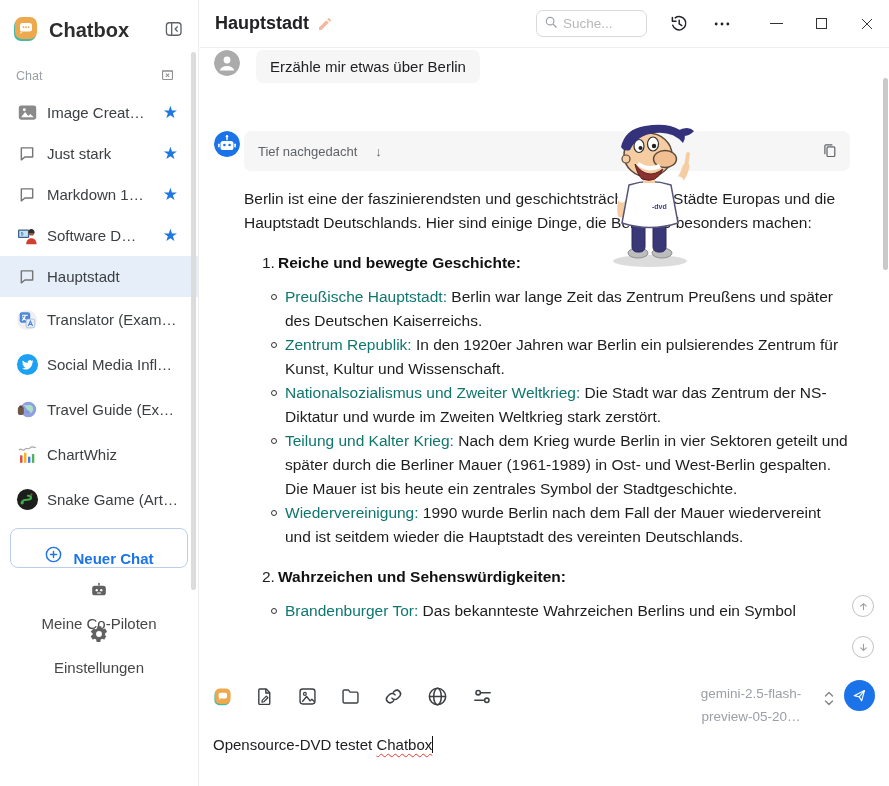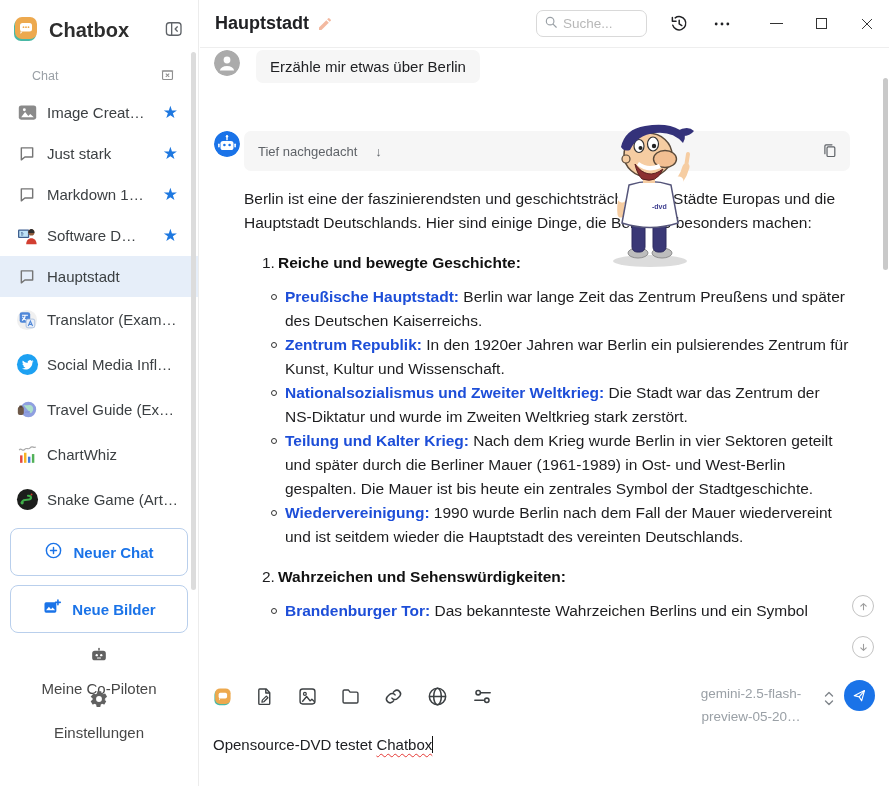--- a/index.html
+++ b/index.html
@@ -7,30 +7,30 @@
               font-family:"Liberation Sans", sans-serif; }
   .window { position:relative; width:889px; height:786px; background:#fff; }
   button { background:none; border:none; cursor:pointer; font-family:inherit; }
 
   
   .sidebar { position:absolute; top:0; left:0; width:199px; height:786px;
              background:#fff; border-right:1px solid #ececec; }
   .sb-header { display:flex; align-items:center; padding:15px 14px 8px 12px; }
   .app-title { font-size:20px; font-weight:700; color:#2d2d2d; margin-left:10px; flex:1; }
   .sb-section { display:flex; align-items:center; justify-content:space-between;
-                padding:12px 22px 6px 32px; color:#9aa0a6; font-size:12.5px; }
+                padding:12px 22px 6px 16px; color:#9aa0a6; font-size:12.5px; }
   .sb-item { display:flex; align-items:center; height:41px; padding:0 20px 0 15px;
              font-size:15px; color:#3c4043; cursor:pointer; }
   .sb-item.copilot { height:45px; }
   .sb-item .ic { width:24px; display:flex; justify-content:center; align-items:center; flex:none; }
   .sb-item .lbl { margin-left:8px; flex:1; white-space:nowrap; overflow:hidden; }
   .sb-item .star { color:#1e78e0; font-size:17px; flex:none; }
   .sb-item.selected { background:#e6eef9; }
-  .sb-btn { display:flex; align-items:center; justify-content:center; gap:10px;
-            width:178px; height:48px; margin:0 auto; border:1px solid #b9cfec;
+  .sb-btn { display:flex; align-items:flex-end; justify-content:center; gap:10px;
+            width:178px; height:40px; margin:0 auto; border:1px solid #b9cfec;
             border-radius:8px; background:#fff; color:#1a73e8; font-size:15px; font-weight:700; }
   .sb-btn.first { margin-top:6px; } .sb-btn.second { margin-top:9px; }
   .sb-foot { margin-top:12px; }
   .sb-foot-item { display:flex; align-items:center; height:44px; padding:0 16px;
                   font-size:15px; color:#474747; gap:12px; cursor:pointer;flex-direction:column; }
   .sb-foot-item.about { color:#aeaeae; }
   .sb-scrollbar { position:absolute; top:52px; right:2px; width:5px; height:538px;
                   background:#dcdcdc; border-radius:3px; }
 
   
@@ -65,21 +65,21 @@
   .copy-btn { position:absolute; right:12px; top:11px; }
   .md { font-size:15.5px; line-height:24px; color:#1d1d1f; margin-top:16px; }
   .md p { margin:0 0 16px; }
   .h-num { display:flex; margin:16px 0 10px; }
   .h-num .num { width:16px; margin-left:18px; flex:none; }
   .h-num b { font-weight:700; color:#111; }
   .bullet-li { display:flex; }
   .bmark { flex:none; width:6px; height:6px; border:1.3px solid #333; border-radius:50%;
            margin:8.5px 8px 0 27px; }
   .bullet-li .btxt { flex:1; }
-  .bullet-li b { font-weight:700; color:#1d4ed8; }
+  .bullet-li b { font-weight:400; color:#0f766e; }
 
   .scroll-btn { position:absolute; left:652px; width:22px; height:22px; border-radius:50%;
                 border:1px solid #c3c3c3; background:#fff; display:flex; align-items:center;
                 justify-content:center; padding:0; }
   .scroll-up { top:595px; } .scroll-down { top:636px; }
   .main-scrollbar { position:absolute; right:1px; top:78px; width:5px; height:192px;
                     background:#c9c9c9; border-radius:3px; }
 
   .mascot { position:absolute; left:393px; top:119px; pointer-events:none; }
 
@@ -246,28 +246,20 @@
         <span class="lbl">Snake Game (Art…</span>
       </div>
     </nav>
 
     <button class="sb-btn first">
       <span><svg width="19" height="19" viewBox="0 0 24 24">
             <circle cx="12" cy="12" r="9" fill="none" stroke="#1a73e8" stroke-width="1.8"></circle>
             <path d="M12 8.2v7.6M8.2 12h7.6" stroke="#1a73e8" stroke-width="1.8" stroke-linecap="round"></path>
           </svg></span>
       <span>Neuer Chat</span>
-    </button>
-    <button class="sb-btn second">
-      <span><svg width="20" height="19" viewBox="0 0 24 24">
-            <rect x="2.5" y="5.5" width="15" height="13" rx="2" fill="#1a73e8"></rect>
-            <path d="M4.5 15.5l3.6-4.4 2.6 3.2 2-2.2 3.3 3.4z" fill="#fff"></path>
-            <path d="M19.5 2.5v6M16.5 5.5h6" stroke="#1a73e8" stroke-width="2" stroke-linecap="round"></path>
-          </svg></span>
-      <span>Neue Bilder</span>
     </button>
 
     <div class="sb-foot">
       <div class="sb-foot-item">
         <span><svg width="20" height="20" viewBox="0 0 24 24">
               <path d="M7 7h10a3.2 3.2 0 0 1 3.2 3.2v5A3.2 3.2 0 0 1 17 18.4H7a3.2 3.2 0 0 1-3.2-3.2v-5A3.2 3.2 0 0 1 7 7z" fill="#616161"></path>
               <rect x="11.1" y="3.4" width="1.8" height="3.6" rx=".9" fill="#616161"></rect>
               <circle cx="9.3" cy="12.2" r="1.4" fill="#fff"></circle>
               <circle cx="14.7" cy="12.2" r="1.4" fill="#fff"></circle>
               <rect x="9.5" y="15" width="5" height="1.2" rx=".6" fill="#fff"></rect>

